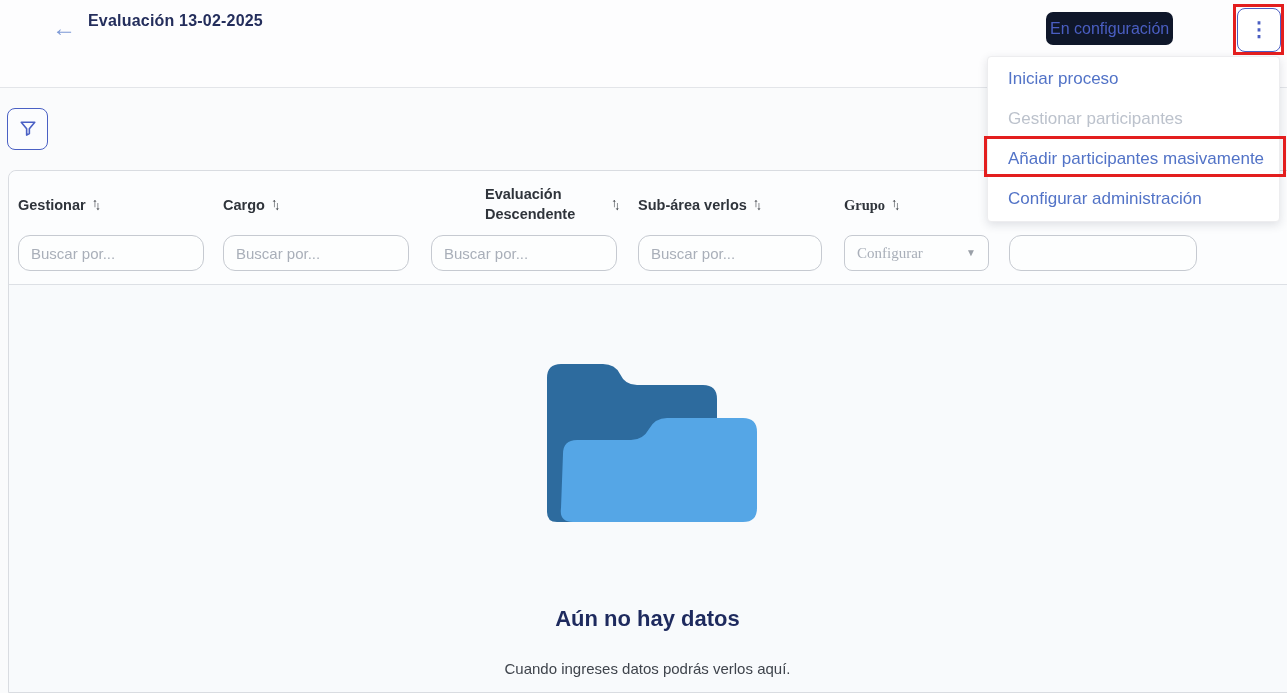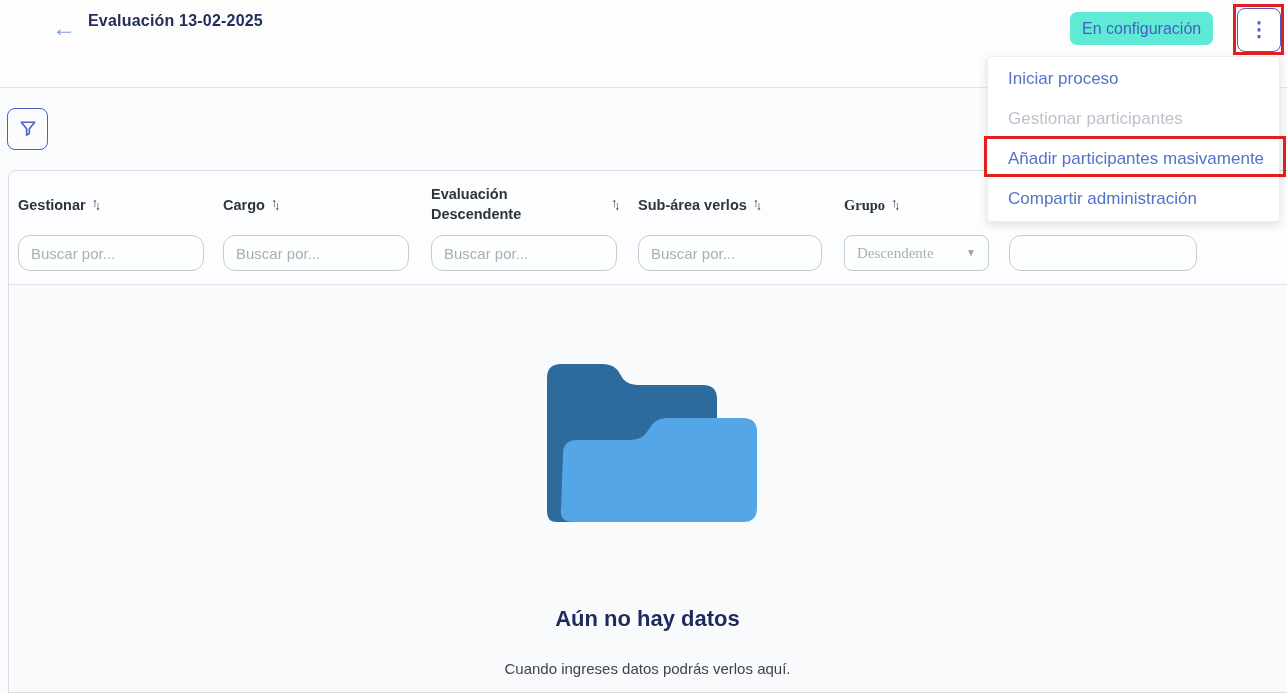--- a/index.html
+++ b/index.html
@@ -19,23 +19,22 @@
   .back-arrow {
     position:absolute; left:52px; top:13px; font-size:24px; color:#7d99d6;
     cursor:pointer; line-height:30px;
   }
   .page-title {
     position:absolute; left:88px; top:12px; font-size:16px; font-weight:bold;
     color:#242e5c; letter-spacing:.2px;
   }
   .status-badge {
     position:absolute; left:1046px; top:12px; height:33px; line-height:33px;
-    background:#5eead4; color:#4a5ec2; font-size:16px; border-radius:7px;
-    padding:0 12px;
-    margin-left:24px;
+    background:#0f172a; color:#4a5ec2; font-size:16px; border-radius:7px;
+    padding:0 4px;
   }
   .kebab-btn {
     position:absolute; left:1237px; top:8px; width:44px; height:44px;
     background:#ffffff; border:1.5px solid #4a5ec2; border-radius:8px;
     color:#4a5ec2; font-size:20px; font-weight:bold; text-align:center;
     line-height:40px; cursor:pointer;
   }
   .annotation { position:absolute; border:3px solid #e31e1e; background:transparent; pointer-events:none; }
   .annotation.kebab { left:1233px; top:4px; width:51px; height:51px; z-index:30; }
   .annotation.menuitem { left:984px; top:136px; width:302px; height:41px; z-index:30; }
@@ -77,21 +76,21 @@
     font-size:15px; color:#a9afb9; line-height:34px; padding:0 12px;
     cursor:pointer;
   }
   .col-select .caret { position:absolute; right:12px; top:0; font-size:10px; color:#9aa0a8; }
   .c1 { left:9px;    width:186px; }
   .c2 { left:214px;  width:186px; }
   .c3 { left:422px;  width:186px; }
   .c4 { left:629px;  width:184px; }
   .c5 { left:835px;  width:145px;font-family:Liberation Serif, serif; }
   .c6 { left:1000px; width:188px; }
-  .c3 .col-label { width:186px; justify-content:space-between; line-height:1.35; }
+  .c3 .col-label { width:186px; justify-content:flex-end; line-height:1.35; }
   .c3 .label-text { width:120px; }
 
   
   .dropdown {
     position:absolute; left:987px; top:56px; width:293px; z-index:10;
     background:#ffffff; border:1px solid #ededef; border-radius:4px;
     box-shadow:0 3px 10px rgba(40,50,70,.14); padding:2px 0;
   }
   .dropdown .item {
     height:40px; line-height:40px; padding-left:20px; font-size:17px;
@@ -162,21 +161,21 @@
       </div>
       <input class="col-input" placeholder="Buscar por..." style="">
     </div>
 
     <div class="col c5">
       <div class="col-label">
         <span>Grupo</span>
         <span class="sort"><span class="su">↑</span><span class="sd">↓</span></span>
       </div>
       <div class="col-select">
-        <span>Descendente</span>
+        <span>Configurar</span>
         <span class="caret">▼</span>
       </div>
     </div>
 
     <div class="col c6">
       <input class="col-input" placeholder="" style="">
     </div>
 
   </div>
 </div>
@@ -185,17 +184,17 @@
   <path d="M8 156 V22 Q8 8 22 8 H64 Q76 8 81 18 Q86 29 98 29 H164 Q178 29 178 43 V156 Q178 166 168 166 H18 Q8 166 8 156 Z" fill="#2d6b9e"></path>
   <path d="M34 166 Q20 166 22 152 L24 98 Q24 84 38 84 H92 Q104 84 110 73 Q116 62 128 62 H204 Q218 62 218 76 V152 Q218 166 204 166 Z" fill="#55a6e6"></path>
 </svg>
 <div class="empty-title">Aún no hay datos</div>
 <div class="empty-subtitle">Cuando ingreses datos podrás verlos aquí.</div>
 
 <div class="dropdown">
   <div class="item">Iniciar proceso</div>
   <div class="item disabled">Gestionar participantes</div>
   <div class="item">Añadir participantes masivamente</div>
-  <div class="item">Compartir administración</div>
+  <div class="item">Configurar administración</div>
 </div>
 
 <div class="annotation kebab"></div>
 <div class="annotation menuitem"></div>
 
 </body></html>

